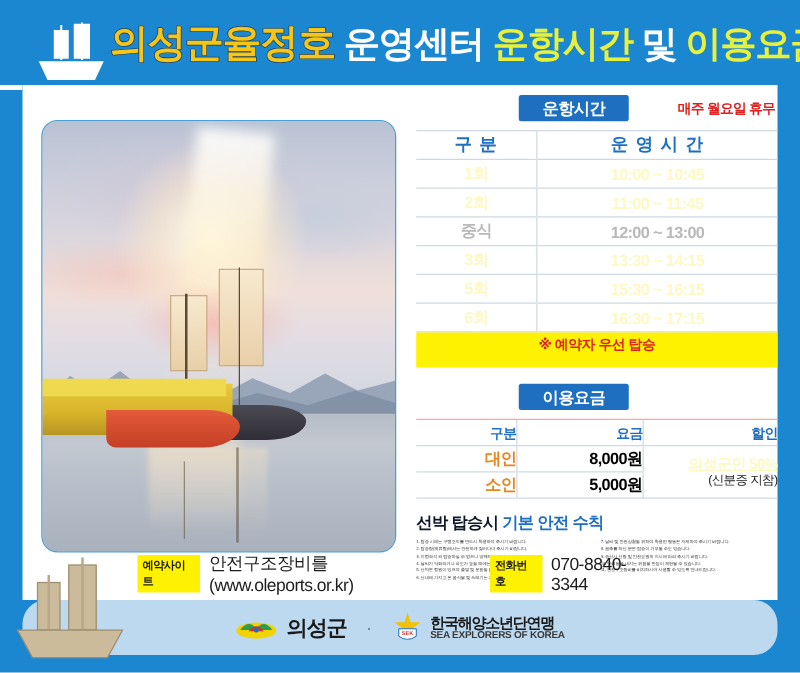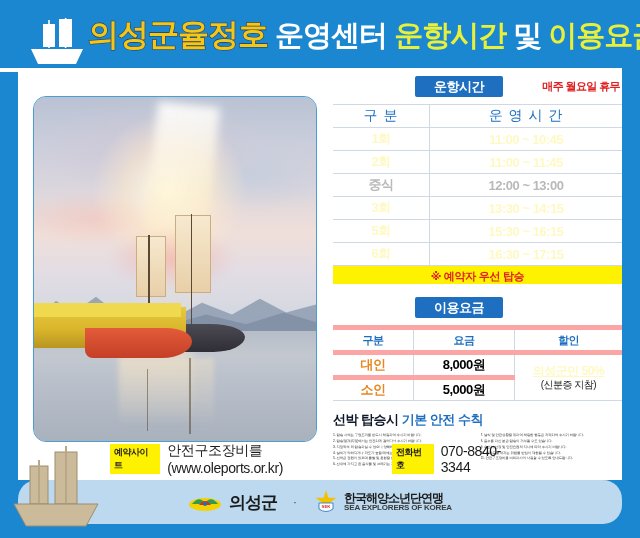--- a/index.html
+++ b/index.html
@@ -144,41 +144,41 @@
   table.tbl{
     border-collapse:collapse;width:289px;margin-top:4px;
     font-size:13px;
   }
   table.tbl th, table.tbl td{
     border-top:1px solid #cfd9e4;border-bottom:1px solid #cfd9e4;
     text-align:center;padding:0;height:22px;
     letter-spacing:-0.5px;
   }
   table.tbl th{
-    color:#1e6fc0;font-weight:normal;font-size:14px;letter-spacing:1px;
+    color:#1e6fc0;font-weight:bold;font-size:14px;letter-spacing:1px;
   }
   table.tbl td{color:#fef9c3;font-weight:bold;}
   .vdiv{border-left:1px solid #cfd9e4;}
   .muted td,.muted th{color:#b9b9b9 !important;}
   .notice{
-    width:289px;height:18px;line-height:20px;
+    width:289px;height:28px;line-height:20px;
     background:#fff200;color:#e02020;
     font-size:11px;font-weight:bold;text-align:center;letter-spacing:-0.3px;
   }
 
   
   .fare-wrap{margin-top:13px;}
   .fare-badge-row{position:relative;height:24px;}
   .fare-badge-row .badge{position:absolute;left:82px;top:0;}
   table.fare{
     border-collapse:collapse;width:289px;margin-top:4px;font-size:13px;
   }
   table.fare th,table.fare td{
-    border-top:5px solid #fca5a5;border-bottom:1px solid #cfd9e4;
-    text-align:center;padding:0;height:20px;letter-spacing:-0.5px;
+    border-top:1px solid #fca5a5;border-bottom:1px solid #cfd9e4;
+    text-align:right;padding:0;height:20px;letter-spacing:-0.5px;
   }
   table.fare th{color:#1e6fc0;font-weight:bold;font-size:11px;}
   .c-orange{color:#e8861f;font-weight:bold;font-size:13px;}
   .c-dark{color:#000000;font-weight:bold;font-size:13px;}
   .disc{line-height:1.15;padding:2px 0 !important;height:auto !important;}
   .disc-g{color:#fef9c3;font-weight:bold;font-size:12px;display:block;text-decoration:underline;}
   .disc-s{color:#1c1c1c;font-size:10px;display:block;}
 
   
   .safety{margin-top:10px;width:289px;}
@@ -282,21 +282,21 @@
     <table class="tbl">
       <thead>
         <tr>
           <th style="width:96px">구 분</th>
           <th class="vdiv">운 영 시 간</th>
         </tr>
       </thead>
       <tbody>
         <tr>
           <td>1회</td>
-          <td class="vdiv">11:00 ~ 10:45</td>
+          <td class="vdiv">10:00 ~ 10:45</td>
         </tr>
         <tr>
           <td>2회</td>
           <td class="vdiv">11:00 ~ 11:45</td>
         </tr>
         <tr class="muted">
           <td>중식</td>
           <td class="vdiv">12:00 ~ 13:00</td>
         </tr>
         <tr>

